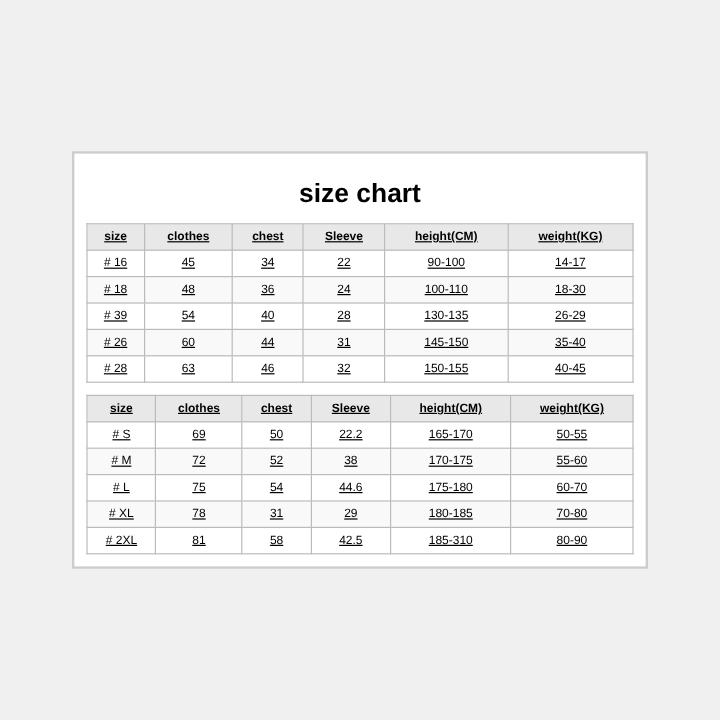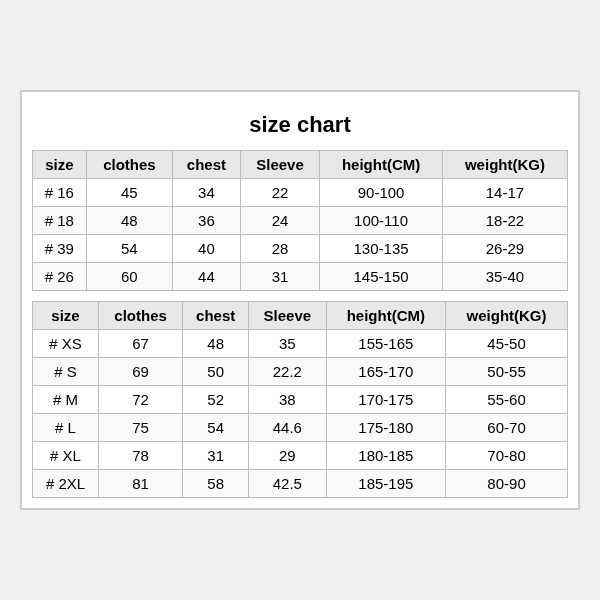--- a/index.html
+++ b/index.html
@@ -8,33 +8,34 @@
       height: 600px;
       display: flex;
       align-items: center;
       justify-content: center;
       background: #f0f0f0;
       font-family: Arial, sans-serif;
     }
     .card {
       background: #fff;
       border: 2px solid #ccc;
-      width: 560px;
+      width: 480px;
       padding: 10px;
     }
     .title {
       text-align: center;
       font-size: 22px;
       font-weight: bold;
       padding: 10px 0 12px;
     }
     table {
       width: 100%;
       border-collapse: collapse;
-      font-size: 15px;
+      font-size: 10px;
+      text-decoration: underline;
     }
     th, td {
       border: 1px solid #bbb;
       text-align: center;
       padding: 5px 4px;
     }
     thead th {
       background: #e8e8e8;
       font-weight: bold;
     }
@@ -70,63 +71,63 @@
           <td>22</td>
           <td>90-100</td>
           <td>14-17</td>
         </tr>
         <tr>
           <td># 18</td>
           <td>48</td>
           <td>36</td>
           <td>24</td>
           <td>100-110</td>
-          <td>18-22</td>
+          <td>18-30</td>
         </tr>
         <tr>
           <td># 39</td>
           <td>54</td>
           <td>40</td>
           <td>28</td>
           <td>130-135</td>
           <td>26-29</td>
         </tr>
         <tr>
           <td># 26</td>
           <td>60</td>
           <td>44</td>
           <td>31</td>
           <td>145-150</td>
           <td>35-40</td>
+        </tr>
+        <tr>
+          <td># 28</td>
+          <td>63</td>
+          <td>46</td>
+          <td>32</td>
+          <td>150-155</td>
+          <td>40-45</td>
         </tr>
       </tbody>
   </table>
 
   <div class="spacer"></div>
 
   <table>
     <thead>
       <tr id="thead2">
           <th>size</th>
           <th>clothes</th>
           <th>chest</th>
           <th>Sleeve</th>
           <th>height(CM)</th>
           <th>weight(KG)</th>
         </tr>
     </thead>
     <tbody id="tbody2">
-        <tr>
-          <td># XS</td>
-          <td>67</td>
-          <td>48</td>
-          <td>35</td>
-          <td>155-165</td>
-          <td>45-50</td>
-        </tr>
         <tr>
           <td># S</td>
           <td>69</td>
           <td>50</td>
           <td>22.2</td>
           <td>165-170</td>
           <td>50-55</td>
         </tr>
         <tr>
           <td># M</td>
@@ -150,18 +151,18 @@
           <td>31</td>
           <td>29</td>
           <td>180-185</td>
           <td>70-80</td>
         </tr>
         <tr>
           <td># 2XL</td>
           <td>81</td>
           <td>58</td>
           <td>42.5</td>
-          <td>185-195</td>
+          <td>185-310</td>
           <td>80-90</td>
         </tr>
       </tbody>
   </table>
 </div>
 
 </body></html>

